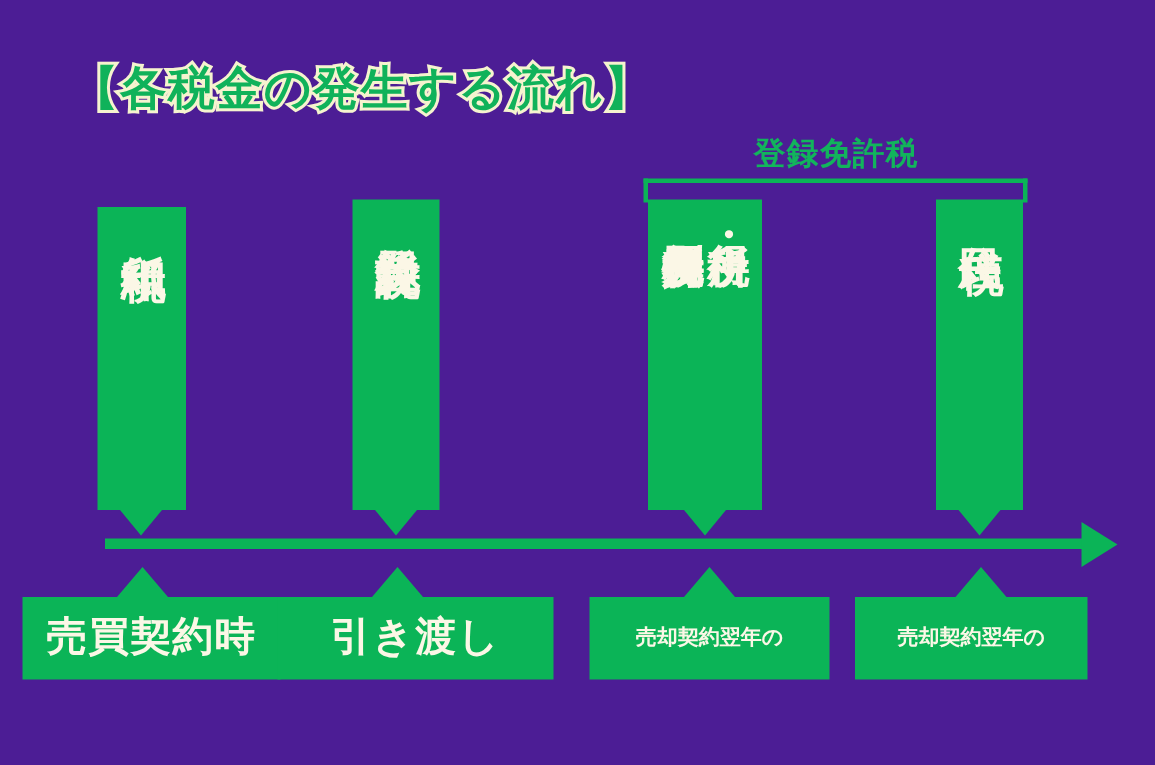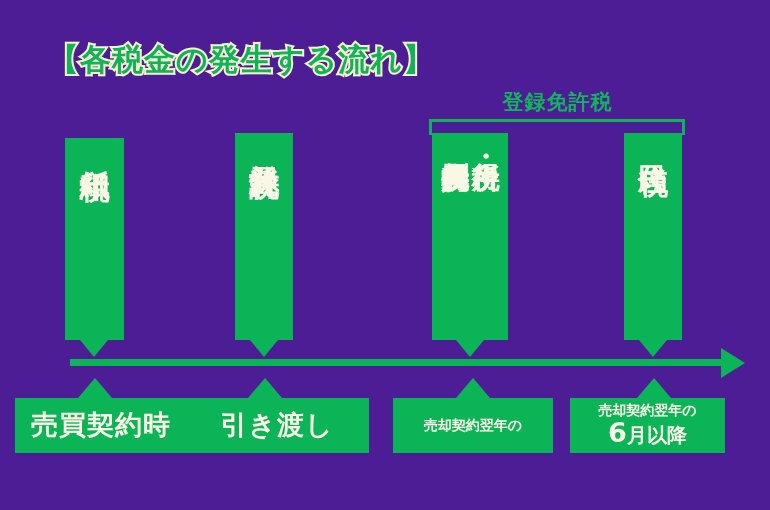--- a/index.html
+++ b/index.html
@@ -195,16 +195,15 @@
   <div class="event-box" style="left:185px; top:398px; width:184px; height:55px;">
     <span class="main-line">引き渡し</span>
   </div>
 
   <div class="event-box two-line" style="left:393px; top:398px; width:160px; height:55px;">
     <span class="small-line">売却契約翌年の</span>
   </div>
 
   <div class="event-box two-line" style="left:570px; top:398px; width:155px; height:55px;">
     <span class="small-line">売却契約翌年の</span>
-    <span class="main-line"><span class="big">6</span><span class="suffix">月以降</span></span>
   </div>
 
 </div>
 
 </body></html>

